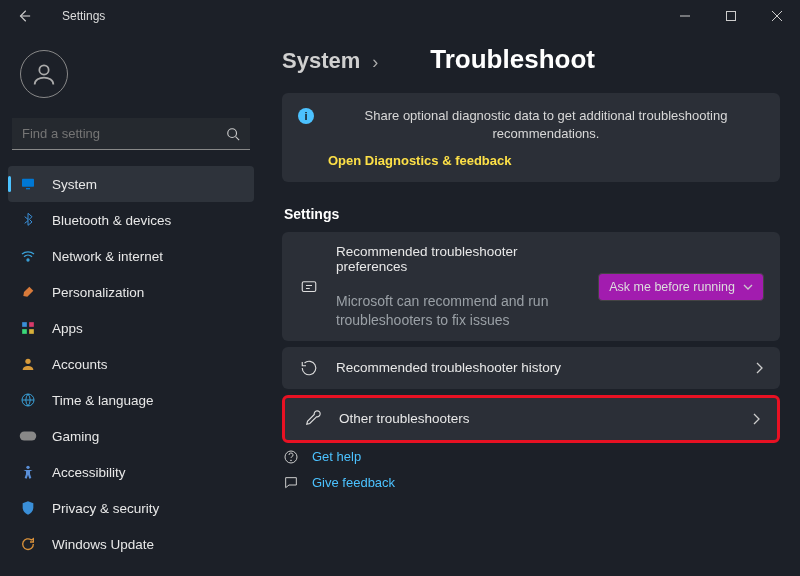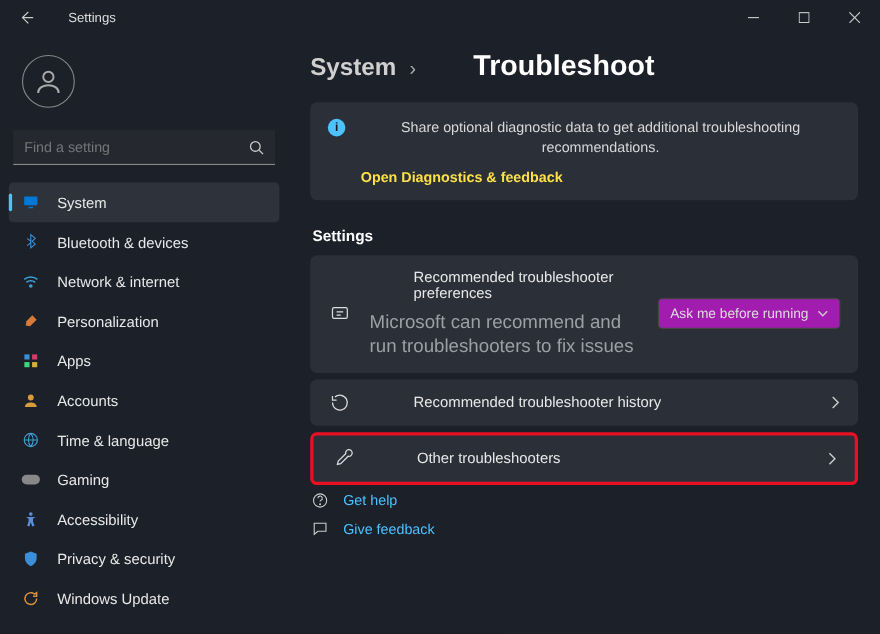--- a/index.html
+++ b/index.html
@@ -110,22 +110,22 @@
   .section-title { font-size: 14px; font-weight: 600; margin: 24px 0 10px 2px; }
   .card {
     background: #2b2f37; border-radius: 6px;
     display: flex; align-items: center;
     padding: 12px 16px; gap: 16px;
     margin-bottom: 6px;
     position: relative;
   }
   .card .cicon { width: 22px; display:flex; align-items:center; justify-content:center; color:#ddd; flex-shrink:0;}
   .card .ctext { flex: 1; }
-  .card .ctitle { font-size: 13.5px; color: #e8e8e8; margin-left: 40px; }
-  .card .csub { font-size: 17px; color: #9aa0a6; margin-top: 8px; line-height:1.3;}
+  .card .ctitle { font-size: 13.5px; color: #e8e8e8; }
+  .card .csub { font-size: 14px; color: #9aa0a6; margin-top: 18px; line-height:1.3;}
   .card .dropdown {
     background: #a21caf; border: 1px solid #444;
     border-radius: 4px; padding: 6px 10px;
     font-size: 12.5px; color: #ddd;
     display: flex; align-items: center; gap: 8px;
   }
   .card .chev { color: #ccc; }
   .highlight {
     border: 3px solid #e81123;
   }

